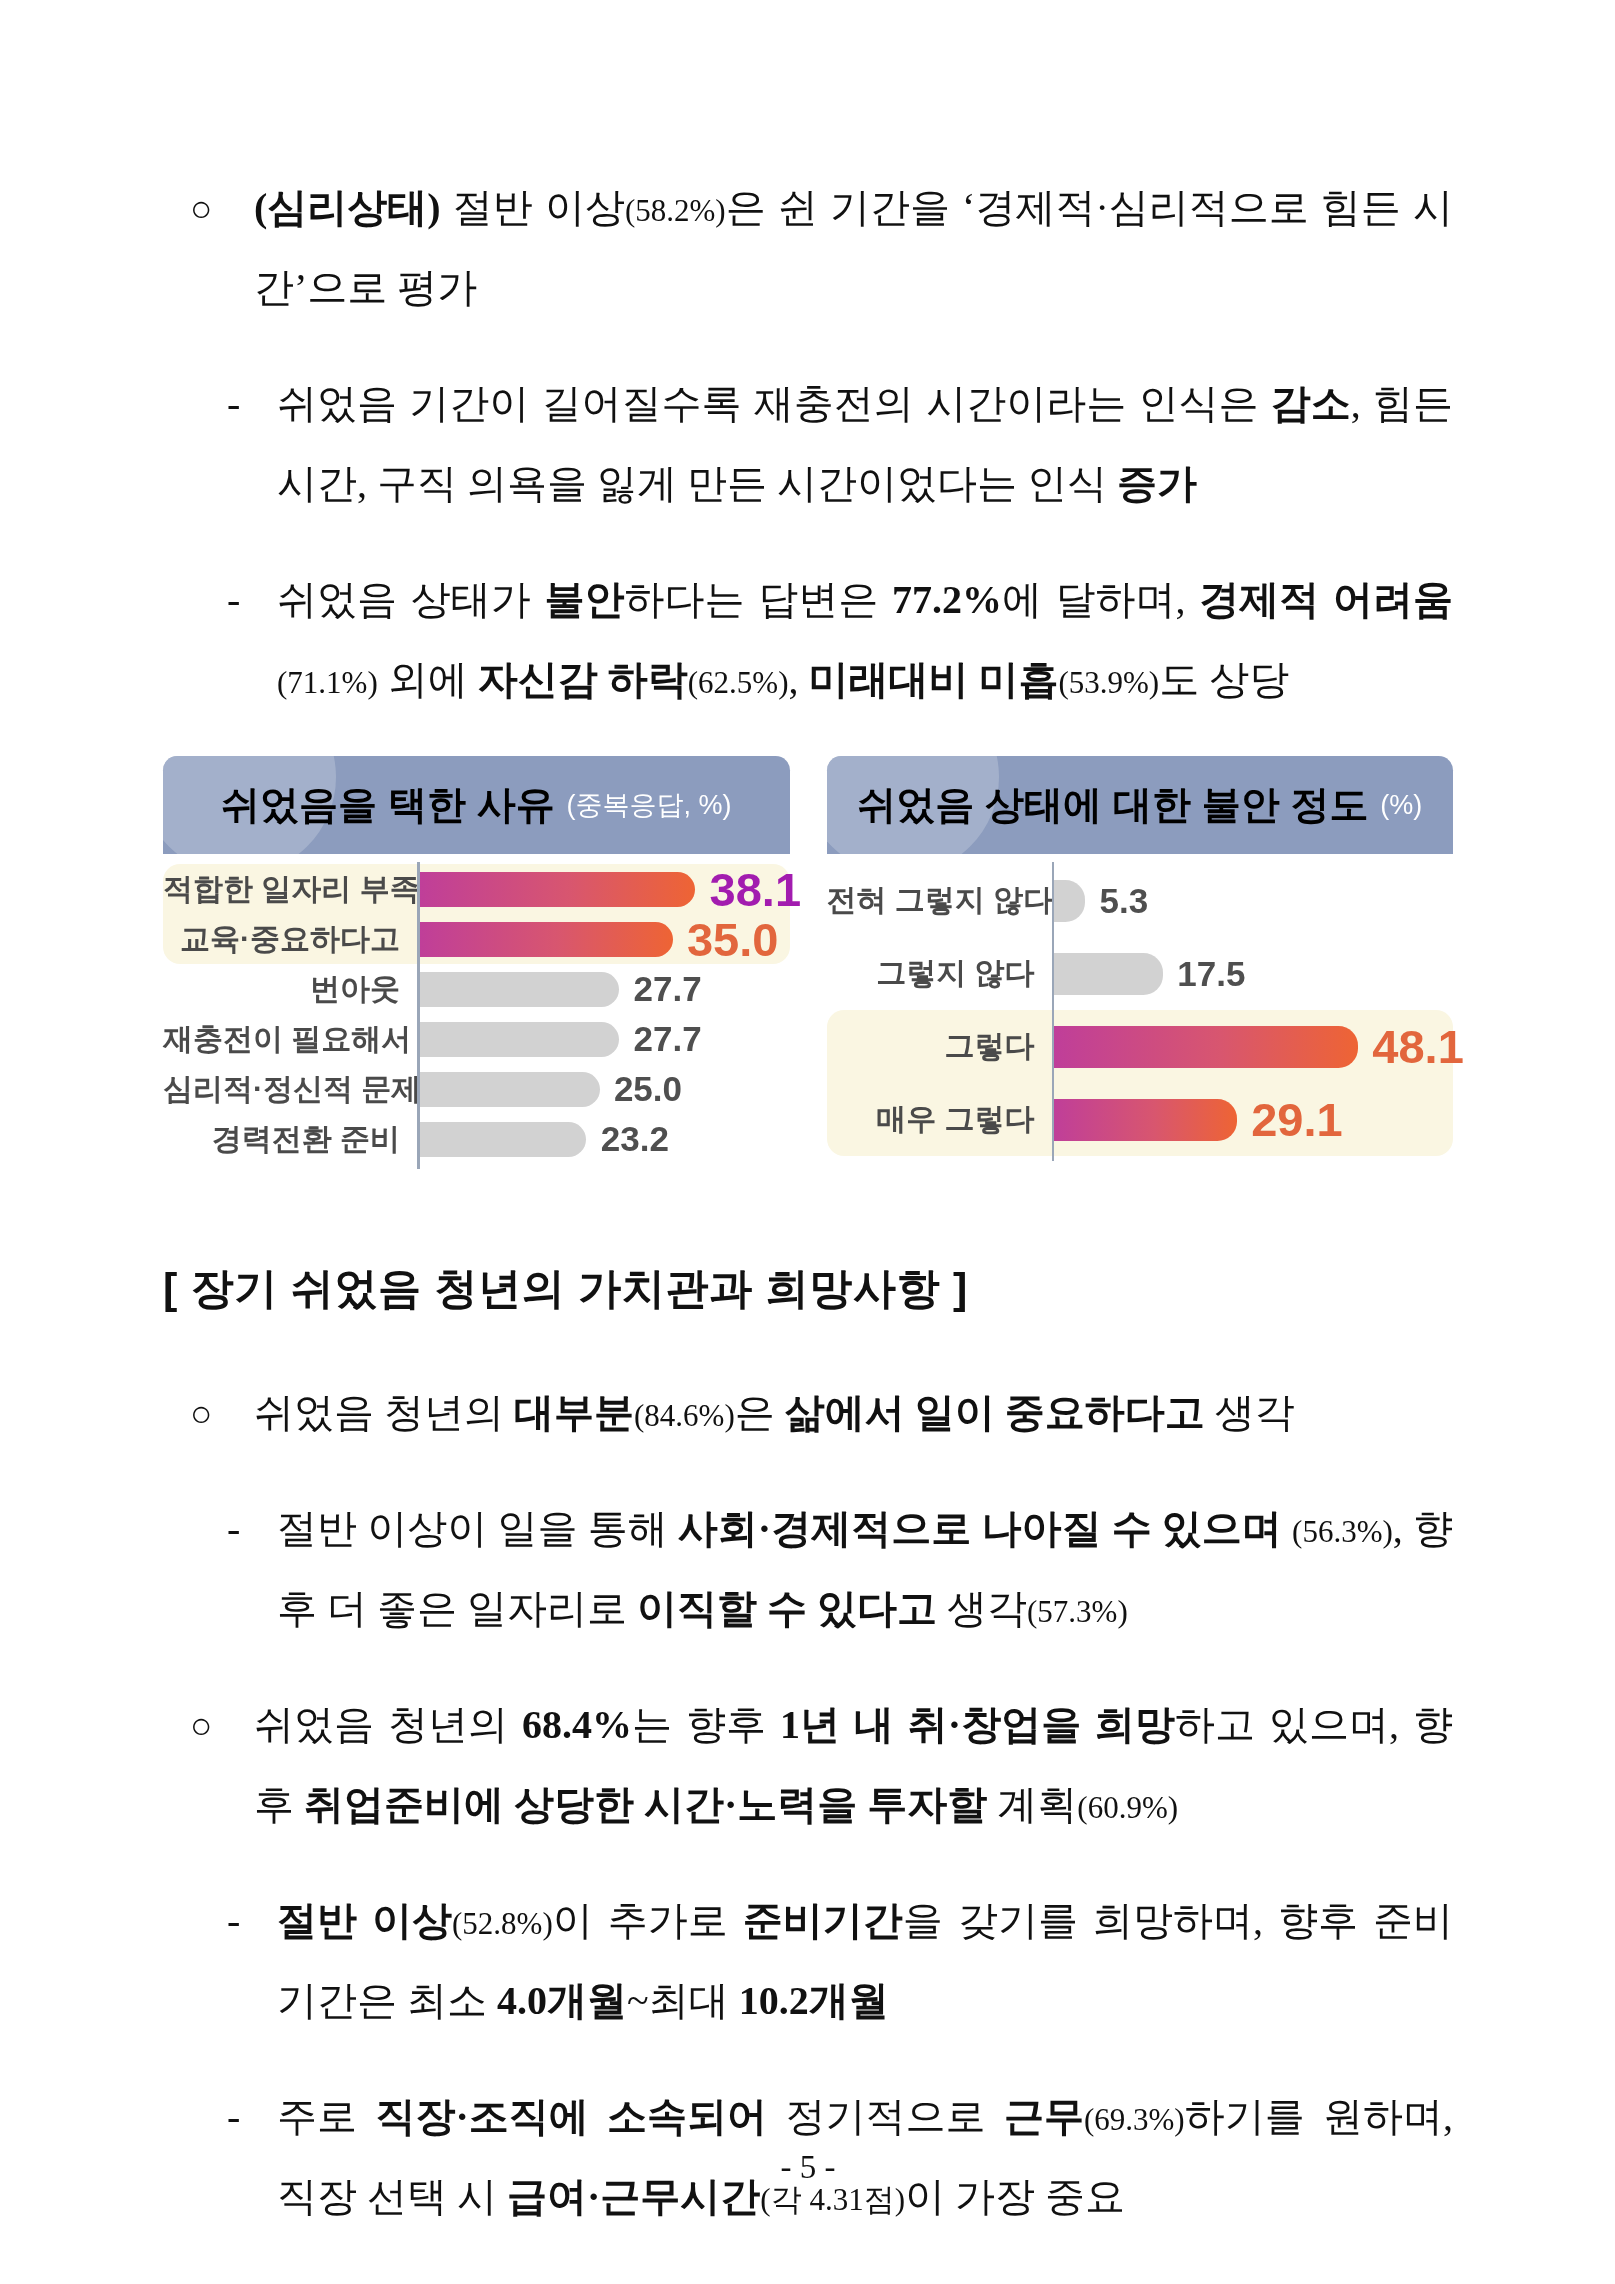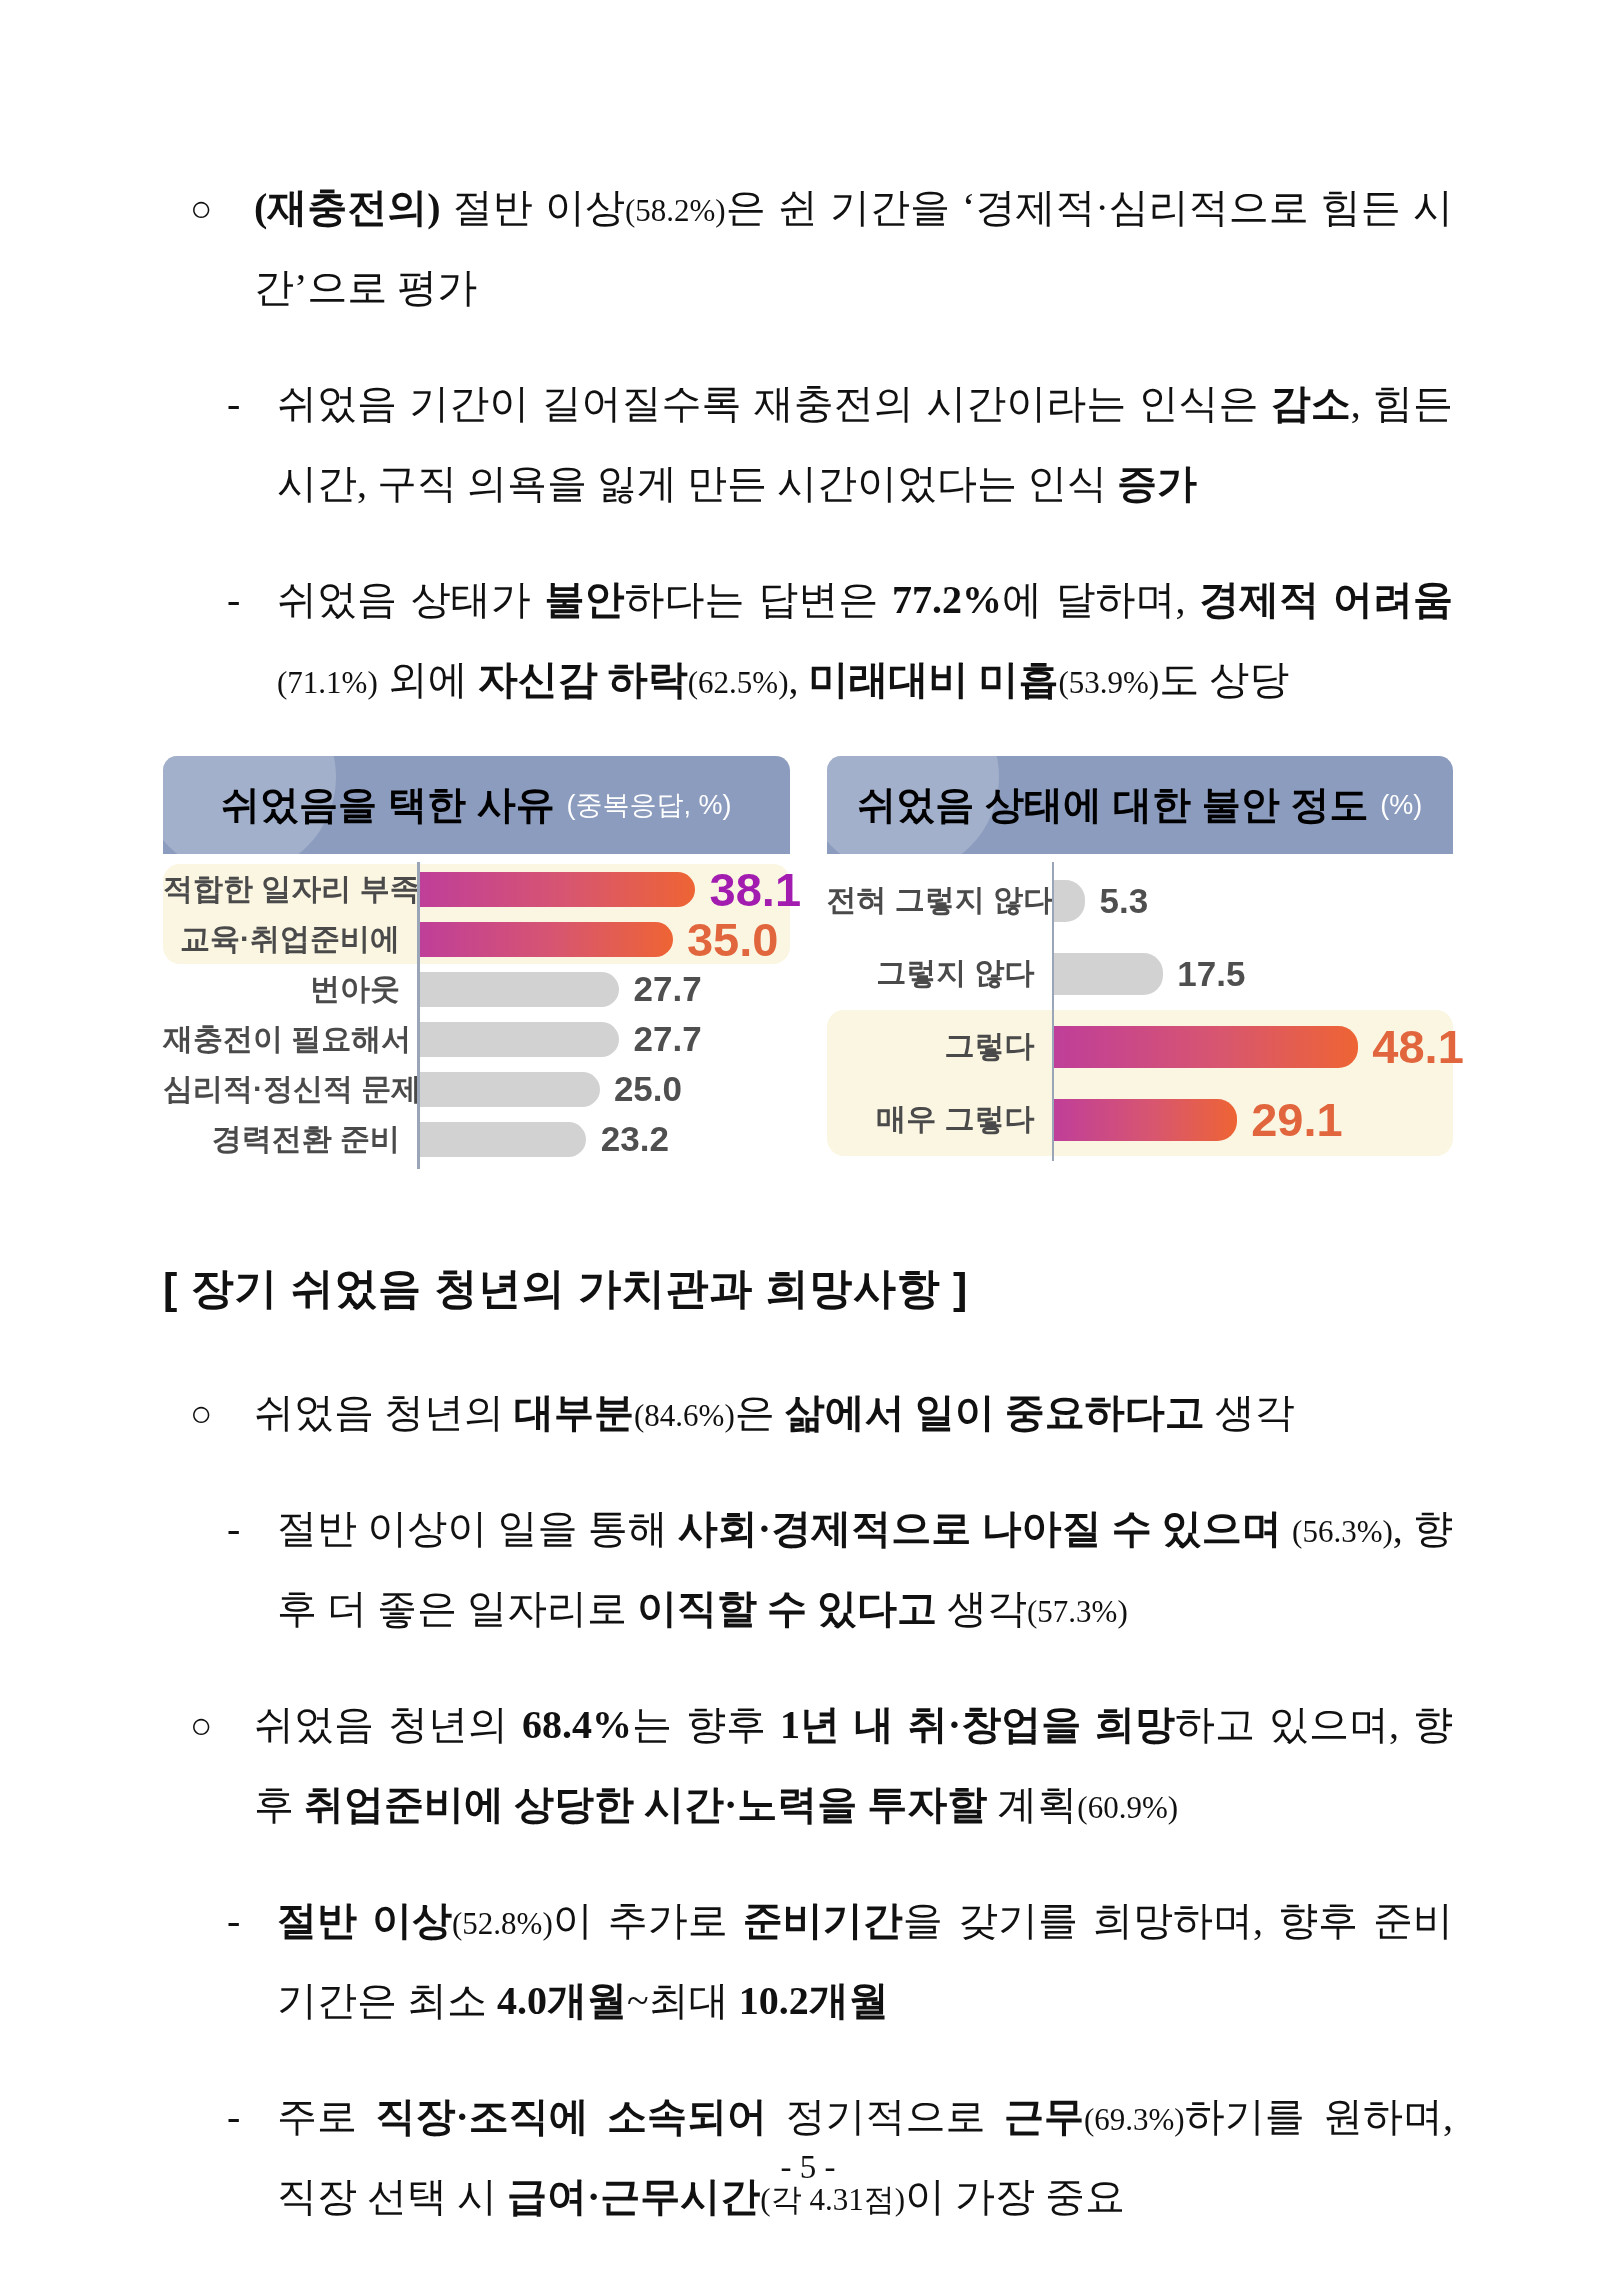--- a/index.html
+++ b/index.html
@@ -89,21 +89,21 @@
   }
 </style>
 </head>
 <body>
 
 <div class="page">
   <div class="content">
 
     <p class="para p-l1">
       <span class="bullet">○</span>
-      <span class="runs"><span class="b">(재충전의)</span><span> 절반 이상</span><span class="sm">(58.2%)</span><span>은 쉰 기간을 ‘경제적·심리적으로 힘든 시간’으로 평가</span></span>
+      <span class="runs"><span class="b">(심리상태)</span><span> 절반 이상</span><span class="sm">(58.2%)</span><span>은 쉰 기간을 ‘경제적·심리적으로 힘든 시간’으로 평가</span></span>
     </p>
 
     <p class="para p-l2">
       <span class="bullet">-</span>
       <span class="runs"><span>쉬었음 기간이 길어질수록 재충전의 시간이라는 인식은 </span><span class="b">감소</span><span>, 힘든 시간, 구직 의욕을 잃게 만든 시간이었다는 인식 </span><span class="b">증가</span></span>
     </p>
 
     <p class="para p-l2">
       <span class="bullet">-</span>
       <span class="runs"><span>쉬었음 상태가 </span><span class="b">불안</span><span>하다는 답변은 </span><span class="b">77.2%</span><span>에 달하며, </span><span class="b">경제적 어려움</span><span class="sm">(71.1%)</span><span> 외에 </span><span class="b">자신감 하락</span><span class="sm">(62.5%)</span><span>, </span><span class="b">미래대비 미흡</span><span class="sm">(53.9%)</span><span>도 상당</span></span>
@@ -118,21 +118,21 @@
         </div>
         <div class="cplot">
             <div class="crow hl hl-first" style="background: rgb(250, 246, 226);">
               <div class="clabel">적합한 일자리 부족</div>
               <div class="cbararea">
                 <div class="cbar" style="width: 74.71%; background: linear-gradient(90deg, rgb(191, 62, 154) 0%, rgb(216, 86, 111) 55%, rgb(238, 100, 52) 100%);"></div>
                 <span class="cval" style="color: #a21caf;">38.1</span>
               </div>
             </div>
             <div class="crow hl hl-last" style="background: rgb(250, 246, 226);">
-              <div class="clabel">교육·취업준비에</div>
+              <div class="clabel">교육·중요하다고</div>
               <div class="cbararea">
                 <div class="cbar" style="width: 68.63%; background: linear-gradient(90deg, rgb(191, 62, 154) 0%, rgb(216, 86, 111) 55%, rgb(238, 100, 52) 100%);"></div>
                 <span class="cval" style="color: rgb(226, 102, 61);">35.0</span>
               </div>
             </div>
             <div class="crow">
               <div class="clabel">번아웃</div>
               <div class="cbararea">
                 <div class="cbar" style="width: 54.31%; background: rgb(210, 210, 210);"></div>
                 <span class="cval">27.7</span>

